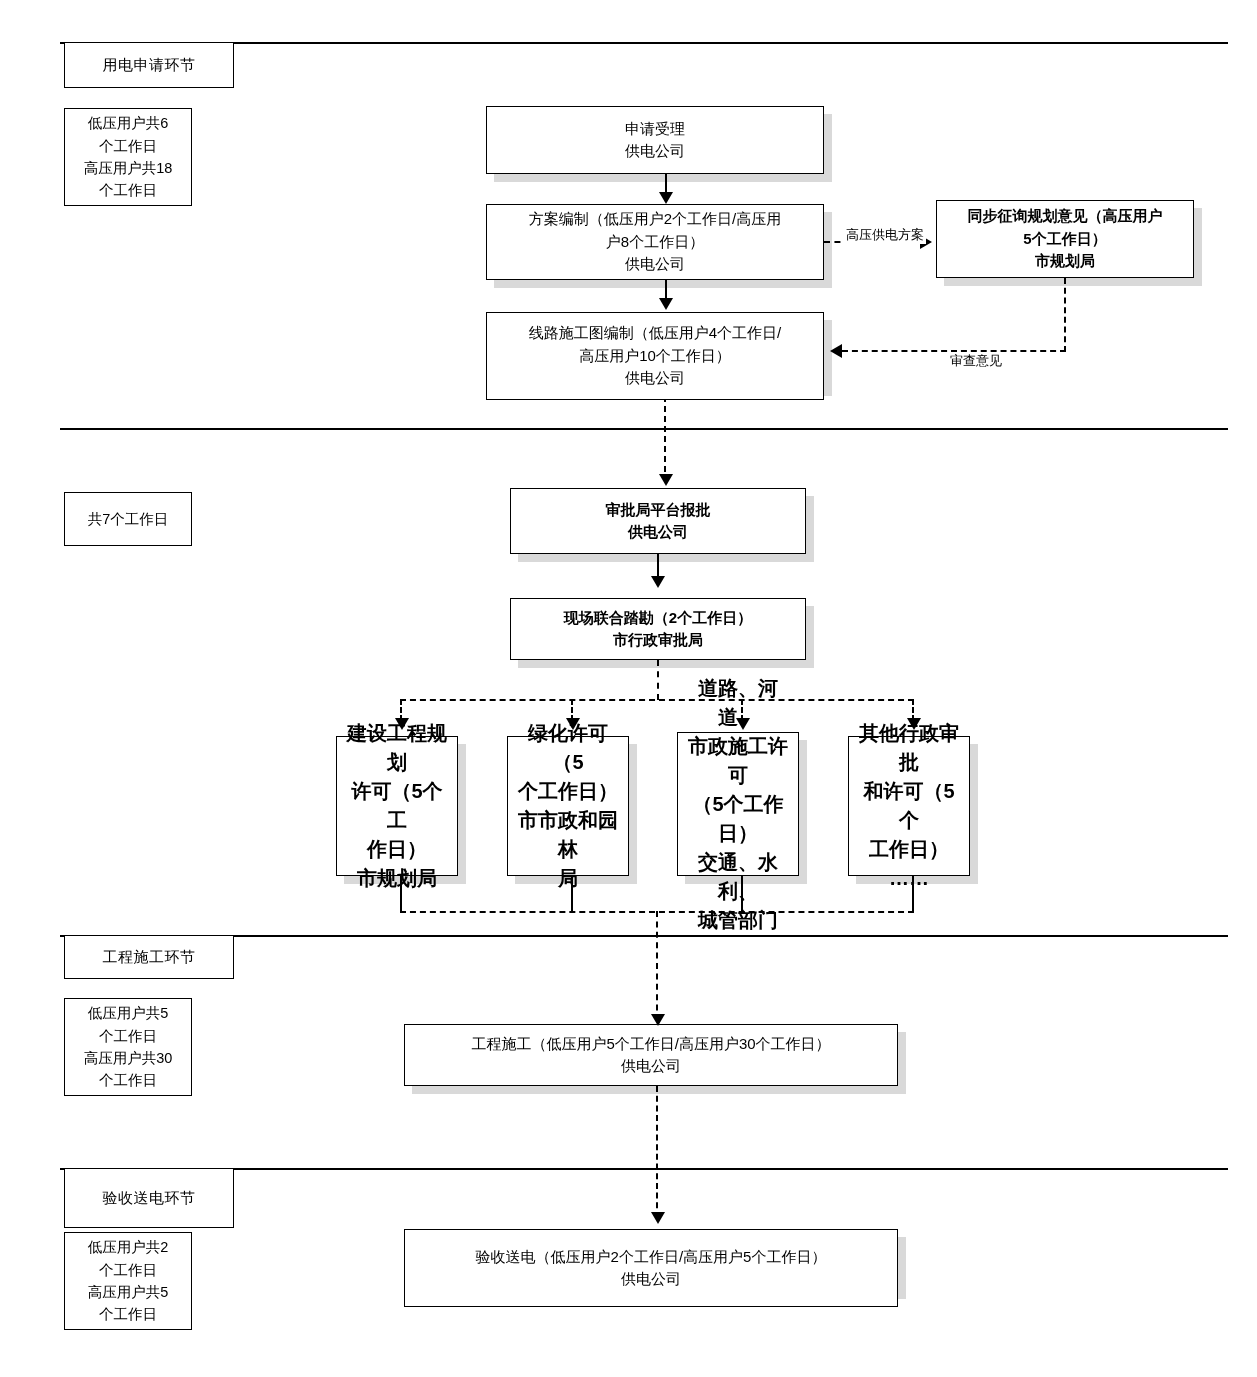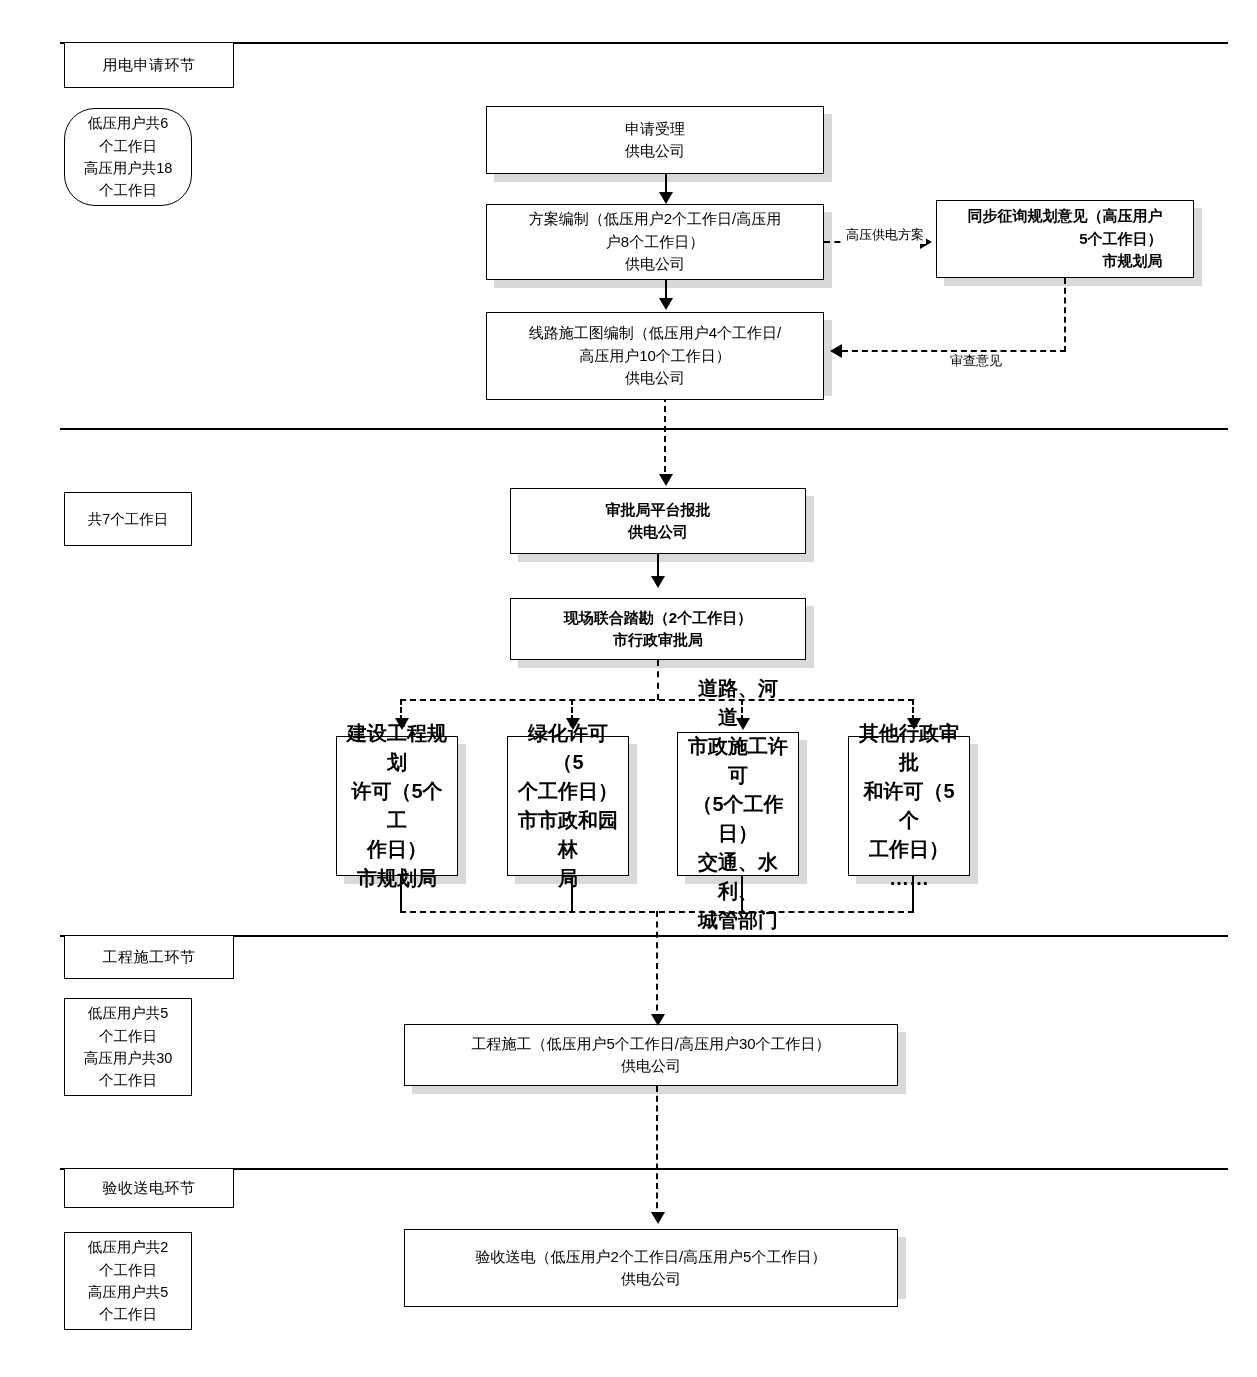--- a/index.html
+++ b/index.html
@@ -142,21 +142,21 @@
 </style>
 </head>
 <body>
 
 <div id="canvas">
 
   <div class="divider" style="top:42px; width:1168px;"></div>
   <div class="section-tag" style="left:64px; top:42px; width:170px; height:46px;">
     <span>用电申请环节</span>
   </div>
-  <div class="note-box" style="left:64px; top:108px; width:128px; height:98px;border-radius:31px;">
+  <div class="note-box" style="left:64px; top:108px; width:128px; height:98px;">
     <span>低压用户共6
 个工作日
 高压用户共18
 个工作日</span>
   </div>
 
   <div class="shadow" style="left:494px; top:114px; width:338px; height:68px;"></div>
   <div class="node" style="left:486px; top:106px; width:338px; height:68px;">
     <span>申请受理
 供电公司</span>
@@ -172,21 +172,21 @@
 供电公司</span>
   </div>
 
   <div class="hline-dash" style="left:824px; top:241px; width:100px;"></div>
   <div class="arrow-right" style="left:920px; top:235px;"></div>
   <div class="edge-label" style="left:832px; top:226px;margin-left:12px;">
     <span>高压供电方案</span>
   </div>
 
   <div class="shadow" style="left:944px; top:208px; width:258px; height:78px;"></div>
-  <div class="node bold" style="left:936px; top:200px; width:258px; height:78px;text-align:right;">
+  <div class="node bold" style="left:936px; top:200px; width:258px; height:78px;">
     <span>同步征询规划意见（高压用户
 5个工作日）
 市规划局</span>
   </div>
 
   <div class="vline-solid" style="left:665px; top:280px; height:20px;"></div>
   <div class="arrow-down" style="left:659px; top:298px;"></div>
 
   <div class="shadow" style="left:494px; top:320px; width:338px; height:76px;"></div>
   <div class="node" style="left:486px; top:312px; width:338px; height:88px;">
@@ -297,21 +297,21 @@
   <div class="shadow" style="left:412px; top:1032px; width:494px; height:62px;"></div>
   <div class="node" style="left:404px; top:1024px; width:494px; height:62px;">
     <span>工程施工（低压用户5个工作日/高压用户30个工作日）
 供电公司</span>
   </div>
 
   <div class="vline-dash" style="left:656px; top:1086px; height:132px;"></div>
   <div class="arrow-down" style="left:651px; top:1212px;"></div>
 
   <div class="divider" style="top:1168px; width:1168px;"></div>
-  <div class="section-tag" style="left:64px; top:1168px; width:170px; height:40px;">
+  <div class="section-tag" style="left:64px; top:1168px; width:170px; height:60px;">
     <span>验收送电环节</span>
   </div>
   <div class="note-box" style="left:64px; top:1232px; width:128px; height:98px;">
     <span>低压用户共2
 个工作日
 高压用户共5
 个工作日</span>
   </div>
 
   <div class="shadow" style="left:412px; top:1237px; width:494px; height:62px;"></div>

